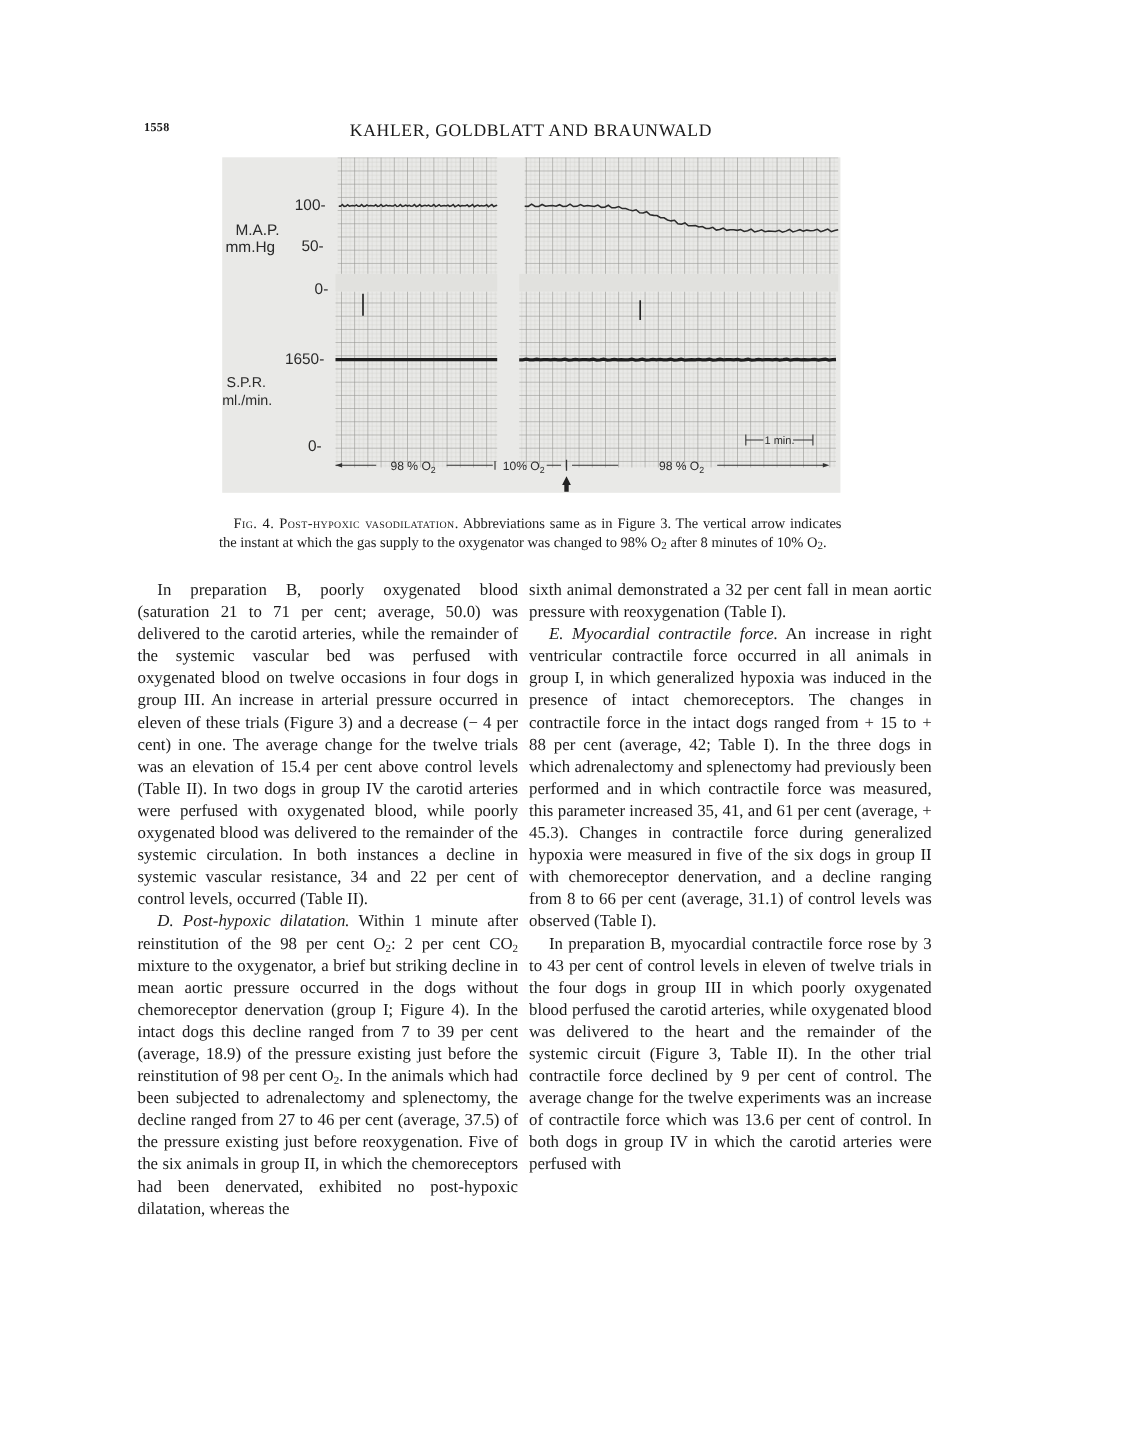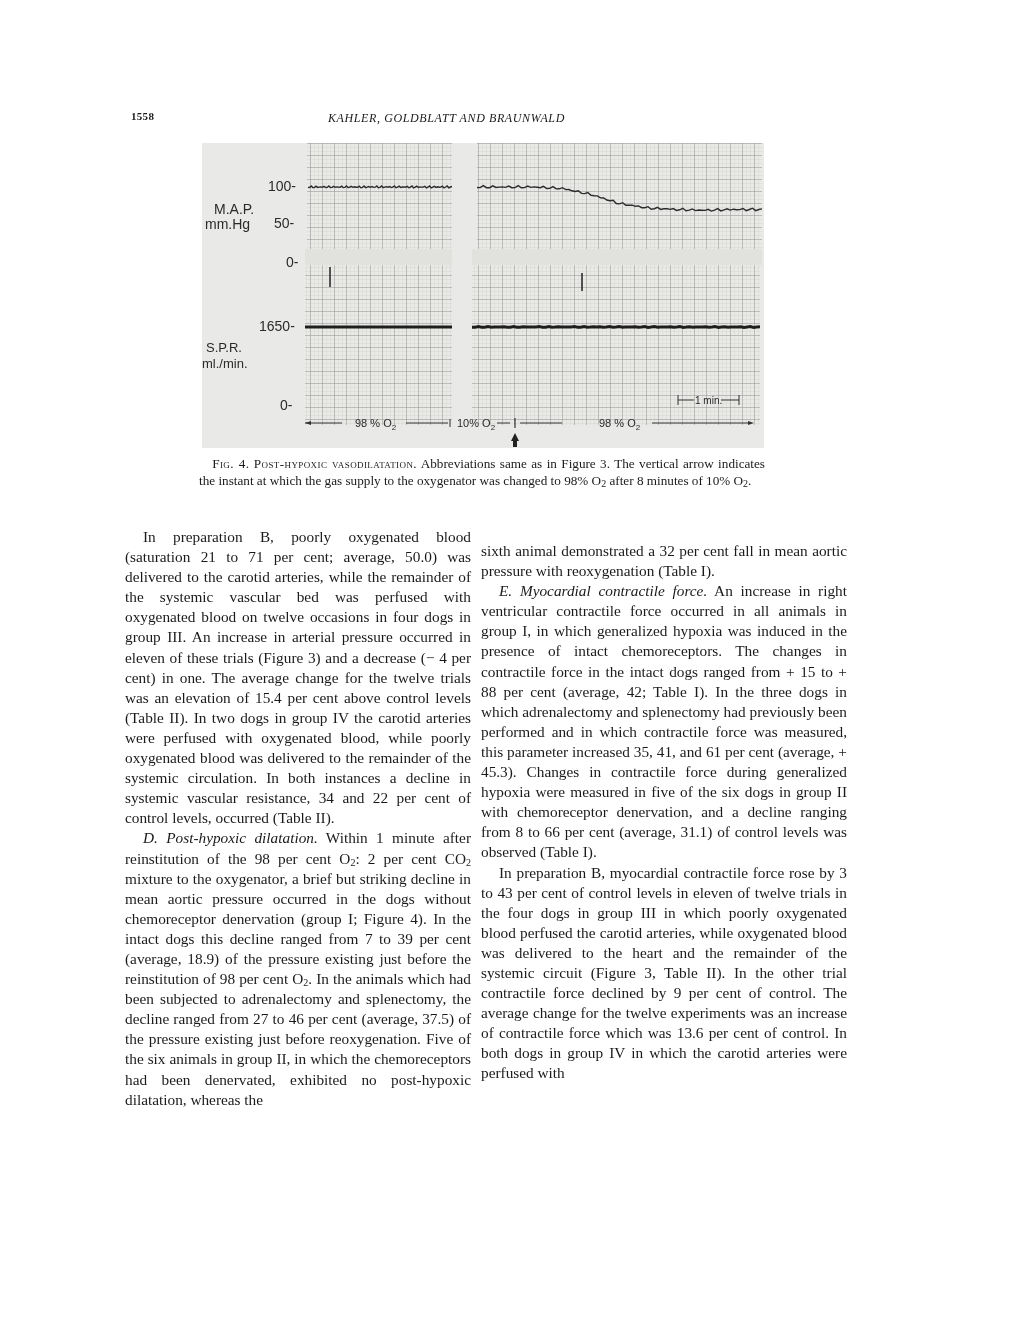--- a/index.html
+++ b/index.html
@@ -1,27 +1,27 @@
 <!DOCTYPE html>
 <html><head>
 <meta charset="utf-8">
 <style>
   html,body{margin:0;padding:0;background:#ffffff;}
   body{width:1020px;height:1320px;position:relative;overflow:hidden;
        font-family:"Liberation Serif","DejaVu Serif",serif;color:#1a1a1a;}
   .page-number{position:absolute;left:131px;top:110px;font-size:11px;font-weight:bold;letter-spacing:0.3px;}
-  .running-head{position:absolute;left:328px;top:111px;font-size:12px;letter-spacing:0.6px;font-style:italic;}
+  .running-head{position:absolute;left:318px;top:111px;font-size:16px;letter-spacing:0.6px;}
   .figure{position:absolute;left:202px;top:143px;width:562px;height:305px;background:#e9e9e7;}
   .figure svg{position:absolute;left:0;top:0;}
   .axis-lbl{font-family:"Liberation Sans","DejaVu Sans",sans-serif;fill:#2a2a2a;}
-  .caption{position:absolute;left:199px;top:455px;width:566px;font-size:13.2px;line-height:17px;text-align:justify;}
+  .caption{position:absolute;left:199px;top:467px;width:566px;font-size:13.2px;line-height:17px;text-align:justify;}
   .caption .sc{font-variant:small-caps;letter-spacing:0.4px;}
   .col{position:absolute;top:527px;width:346px;font-size:15.3px;line-height:20.1px;text-align:justify;}
   .col p{margin:0;text-indent:18px;}
-  .col p.noindent{text-indent:0;margin-top:14px;}
+  .col p.noindent{text-indent:0;}
   .left-col{left:125px;}
   .right-col{left:481px;width:366px;}
   .it{font-style:italic;}
   sub{font-size:10px;vertical-align:-2px;line-height:0;}
 </style>
 </head>
 <body>
 
 <div class="page-number">1558</div>
 <div class="running-head">KAHLER, GOLDBLATT AND BRAUNWALD</div>

